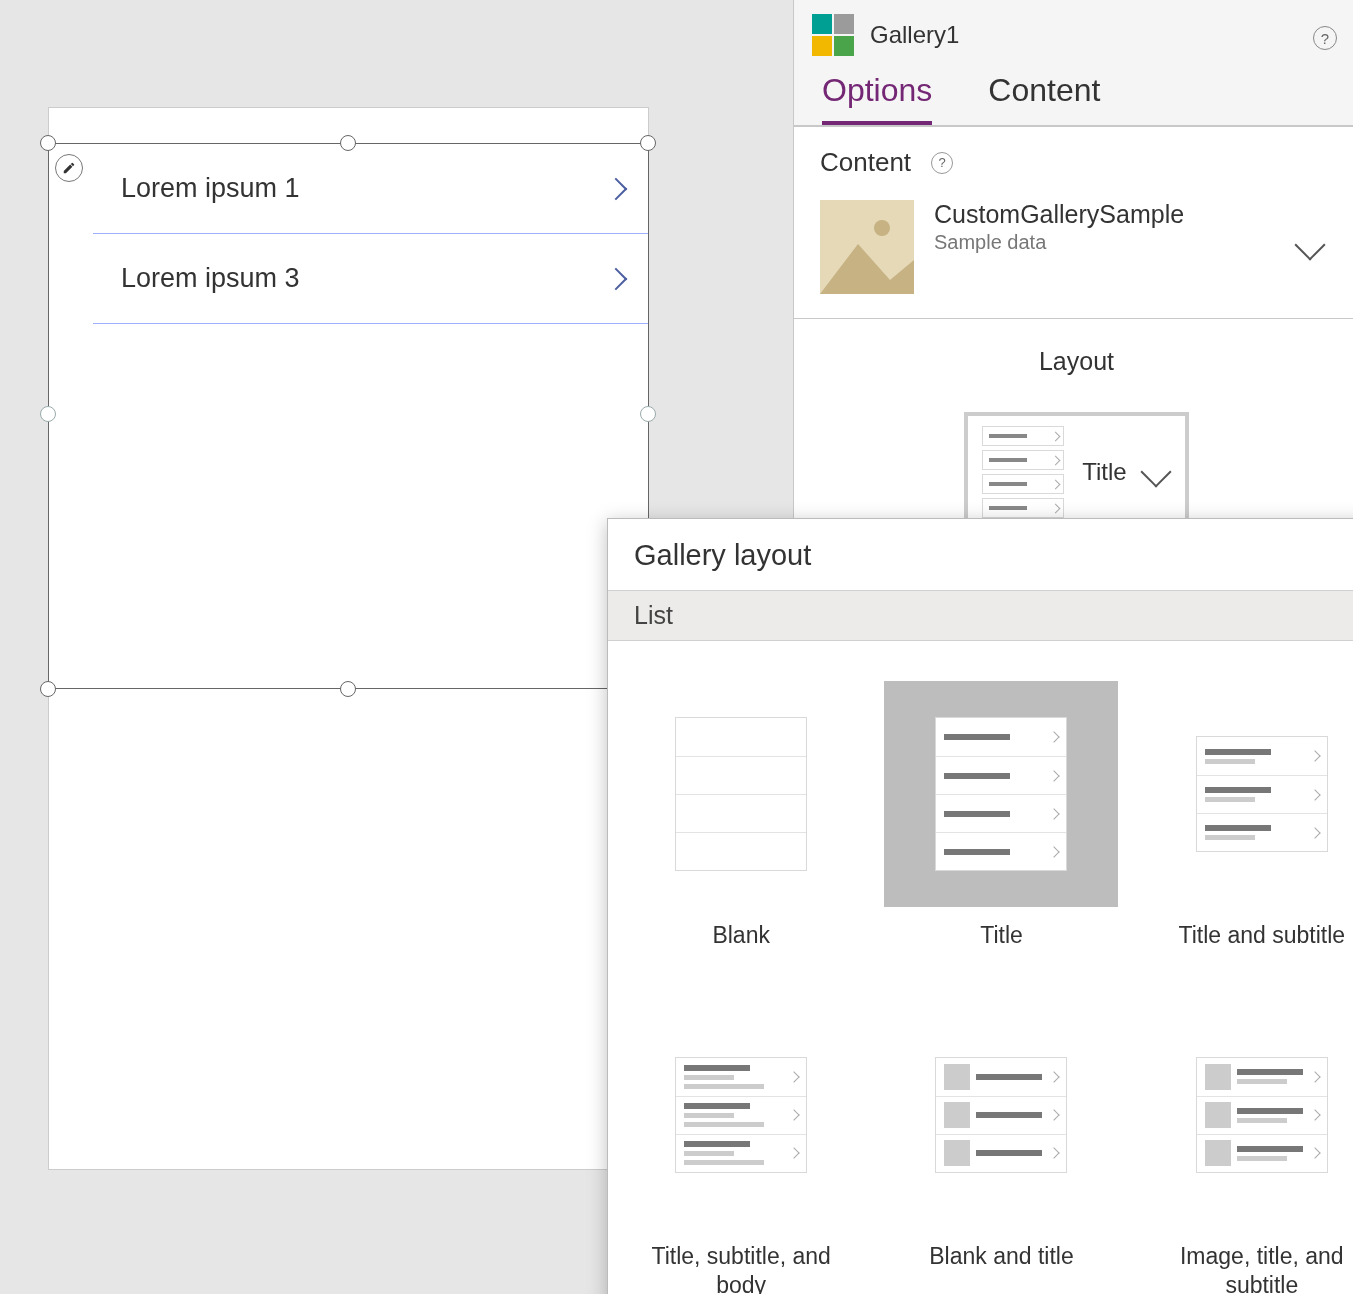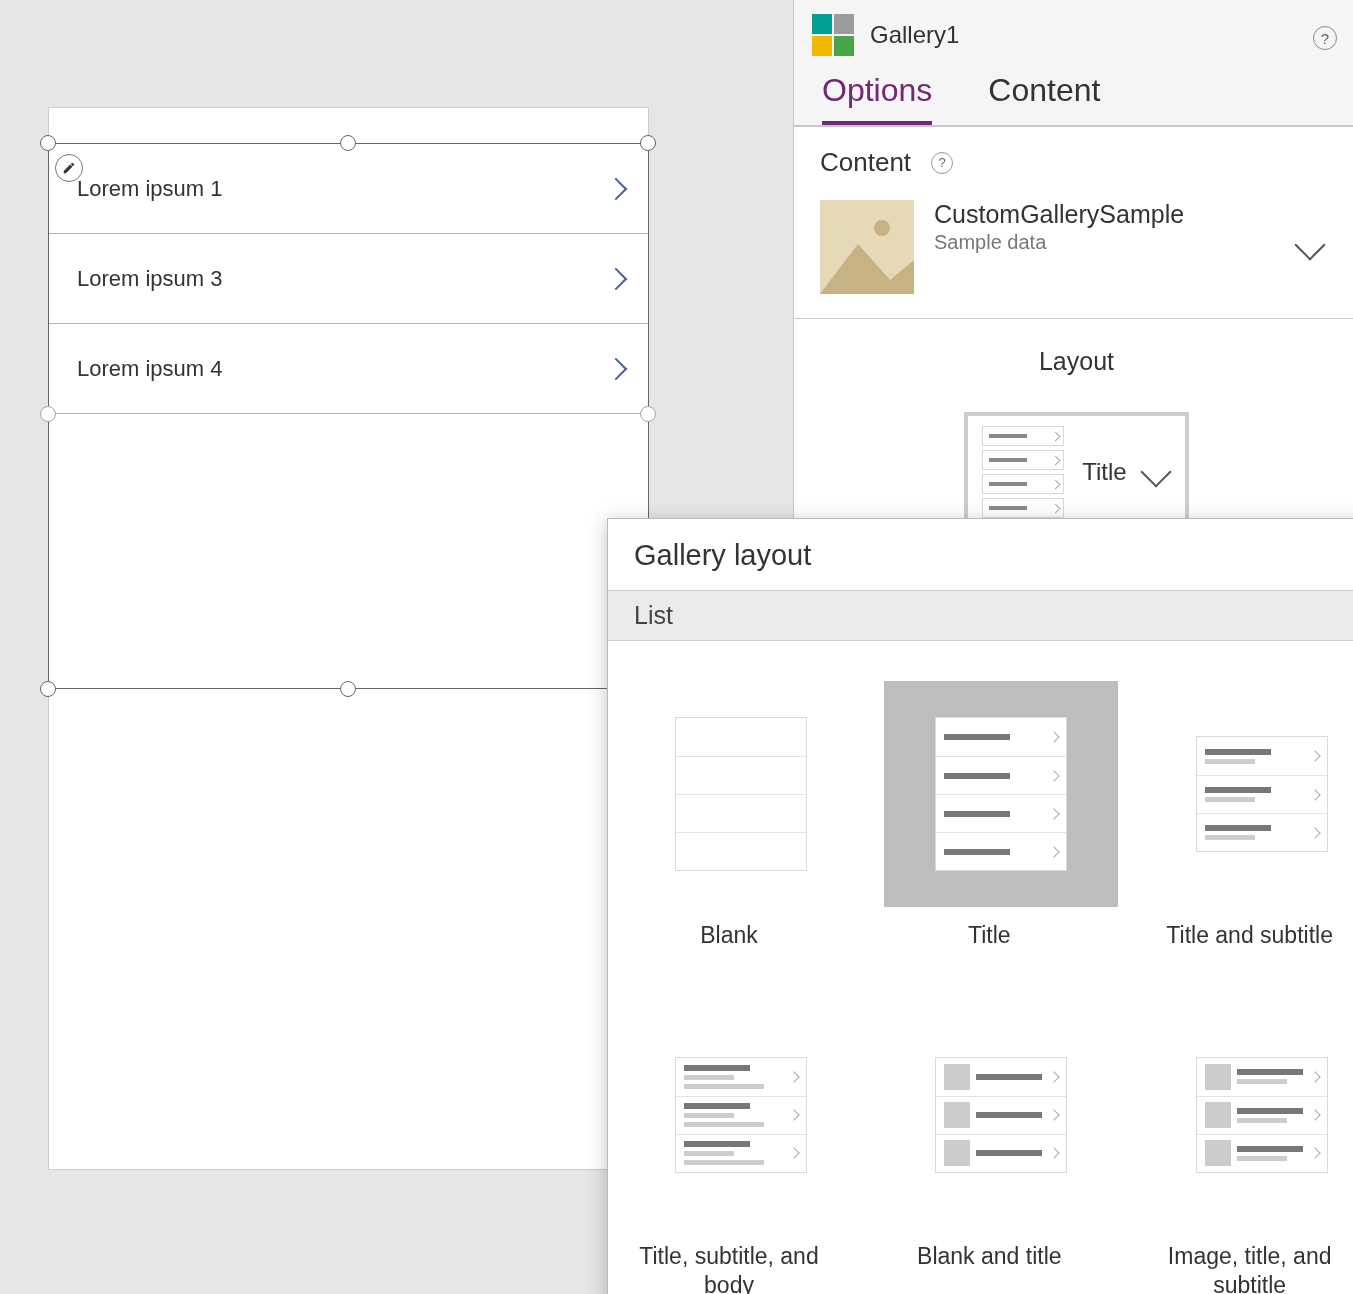--- a/index.html
+++ b/index.html
@@ -59,22 +59,23 @@
     border-radius: 50%;
     display: flex; align-items: center; justify-content: center;
   }
   .gallery-row {
     height: 90px;
     border-bottom: 1px solid #9db0ff;
     display: flex;
     align-items: center;
     justify-content: space-between;
     padding: 0 24px 0 28px;
-    font-size: 22px;
+    font-size: 27px;
     color: #333;
+    margin-left: 44px;
   }
 
   
   .panel {
     position: absolute;
     right: 0; top: 0;
     width: 560px; height: 1294px;
     background: #f5f5f5;
     border-left: 1px solid #c8c8c8;
   }
@@ -220,20 +221,21 @@
   }
   .grid {
     display: grid;
     grid-template-columns: repeat(3, 1fr);
     column-gap: 10px;
     row-gap: 36px;
   }
   .opt {
     display: flex;
     flex-direction: column;
+    align-items: center;
     gap: 14px;
     cursor: pointer;
     padding: 8px;
   }
   .opt.selected .thumb-wrap {
     background: #bdbdbd;
   }
   .thumb-wrap {
     width: 234px; height: 226px;
     display: flex; align-items: center; justify-content: center;
@@ -289,24 +291,20 @@
 
   <div class="canvas-card"></div>
 
   <div class="gallery">
     <div class="gallery-row">
       <span>Lorem ipsum 1</span>
       <span class="chev-right-blue"></span>
     </div>
     <div class="gallery-row">
       <span>Lorem ipsum 3</span>
-      <span class="chev-right-blue"></span>
-    </div>
-    <div class="gallery-row">
-      <span>Lorem ipsum 4</span>
       <span class="chev-right-blue"></span>
     </div>
   </div>
 
   <div class="sel-handle" style="left:40px; top:135px"></div>
   <div class="sel-handle" style="left:340px; top:135px"></div>
   <div class="sel-handle" style="left:640px; top:135px"></div>
   <div class="sel-handle" style="left:40px; top:681px"></div>
   <div class="sel-handle" style="left:340px; top:681px"></div>
 

